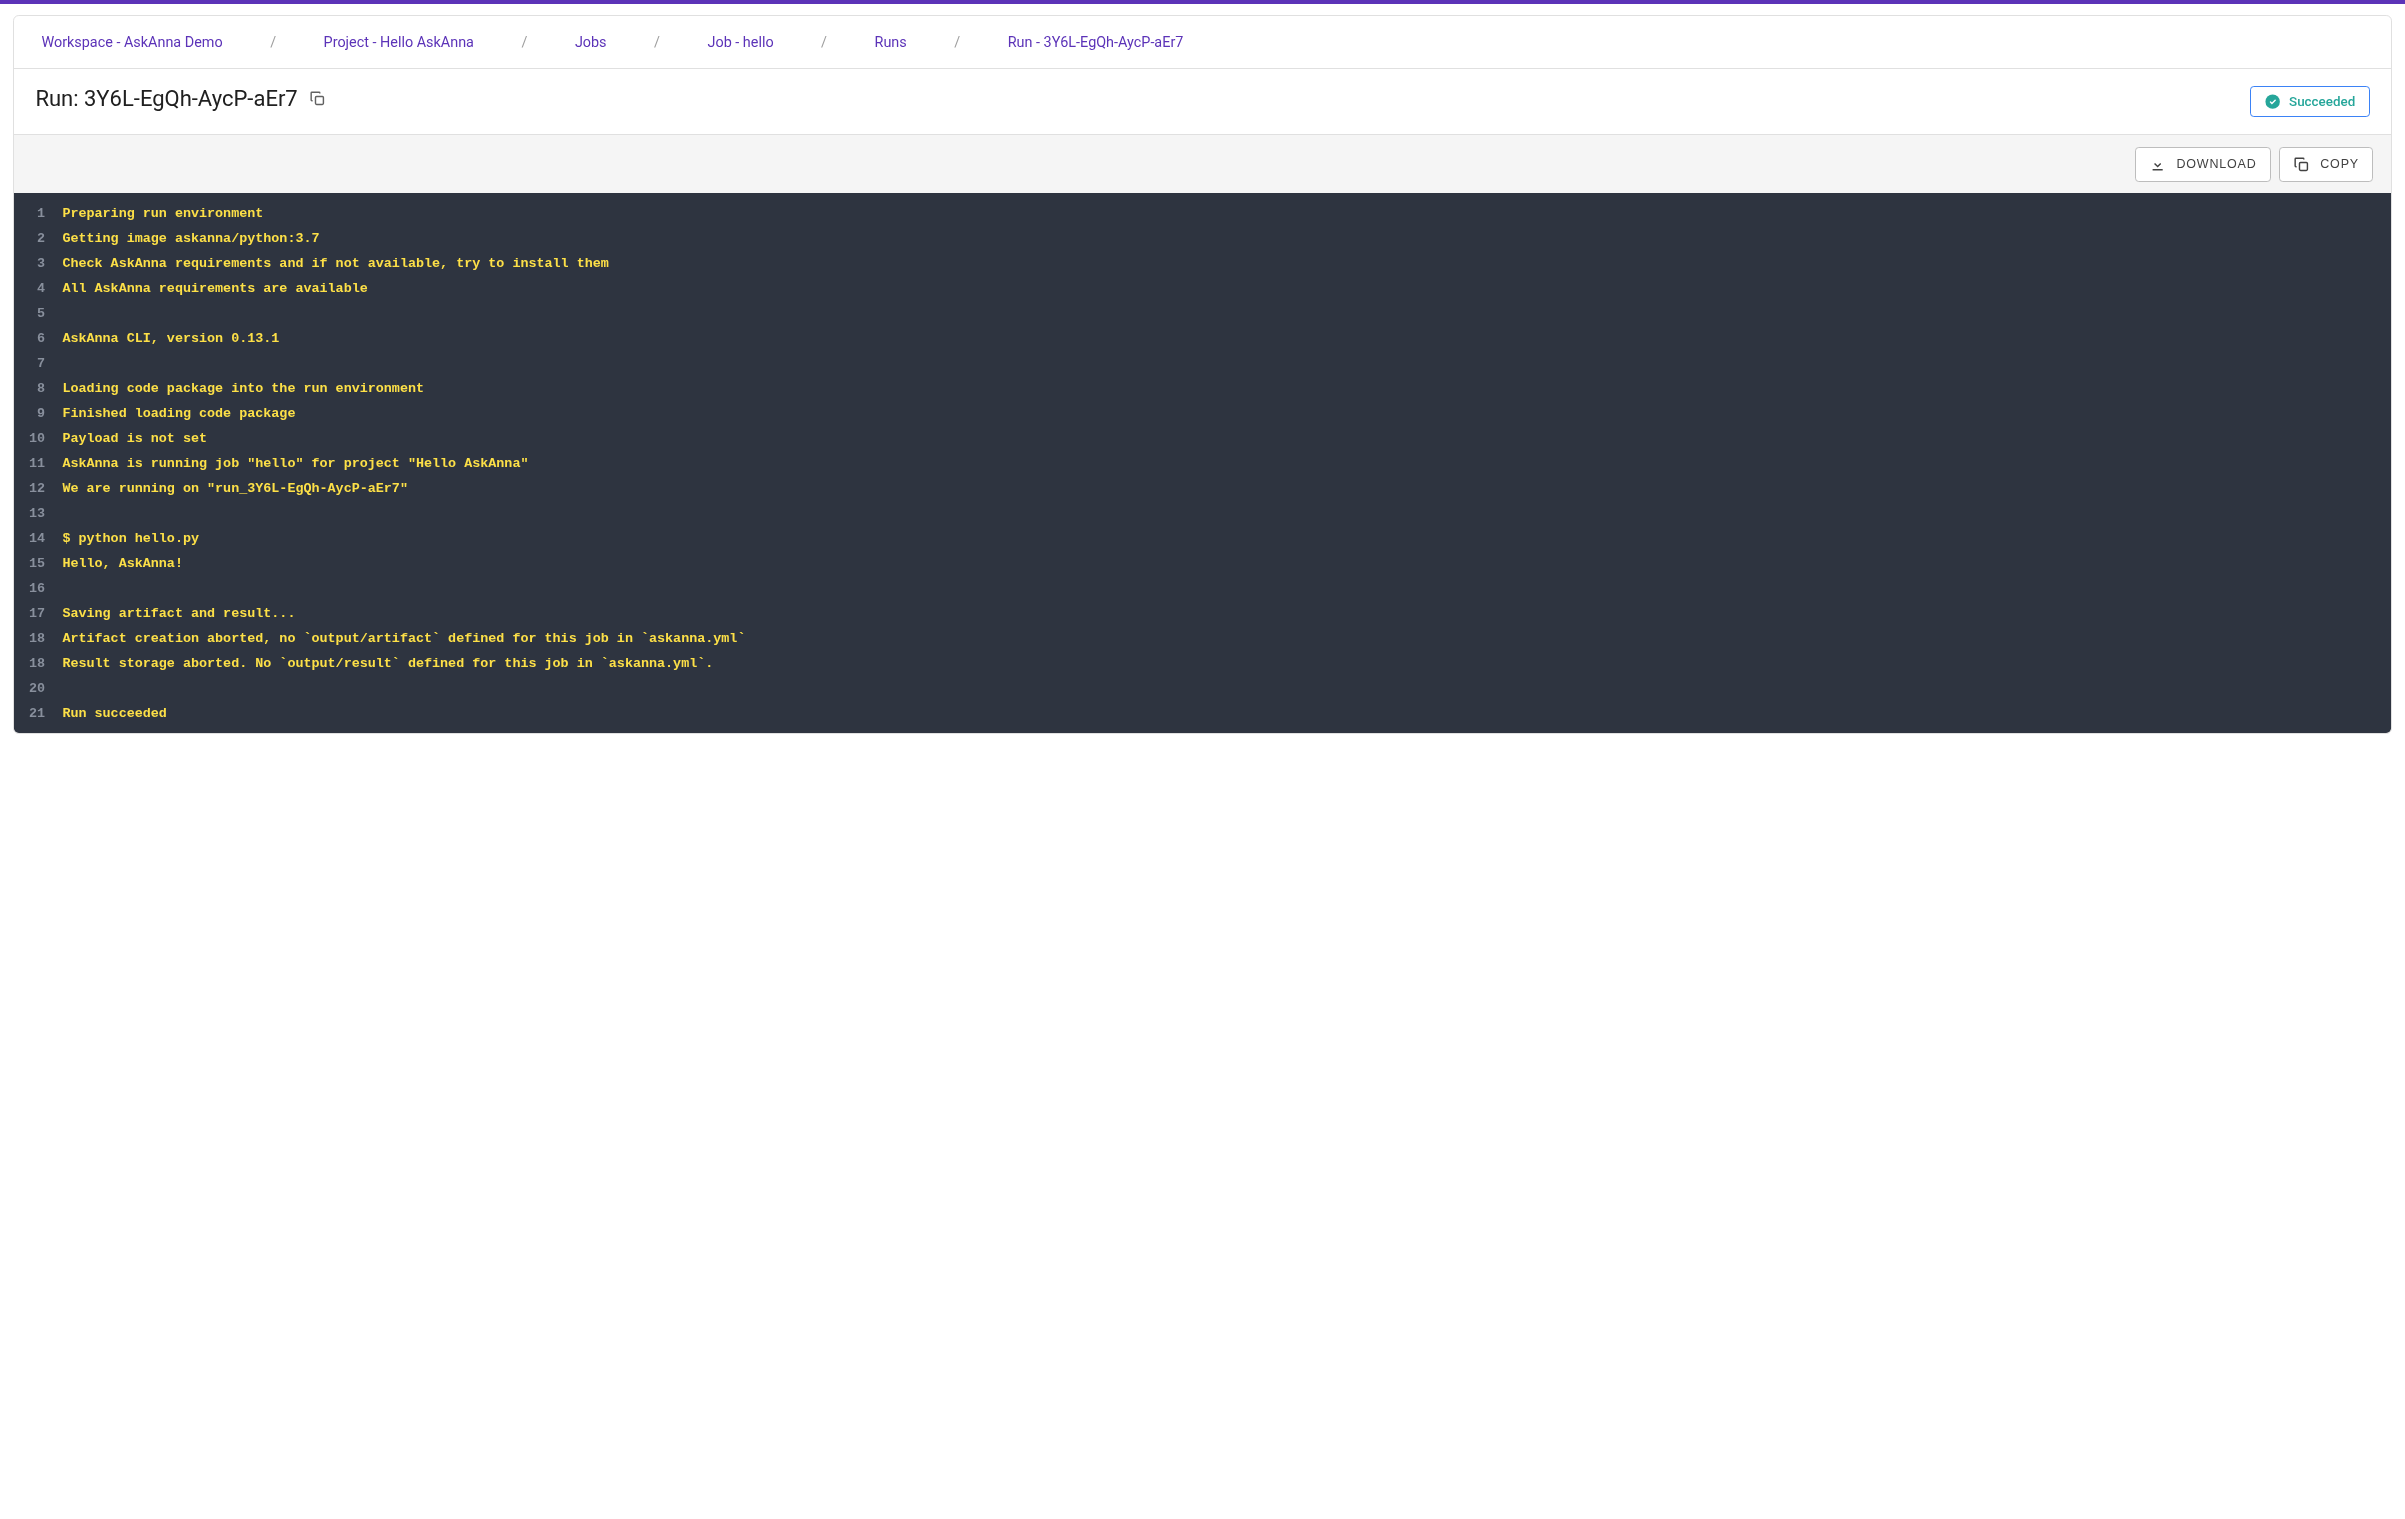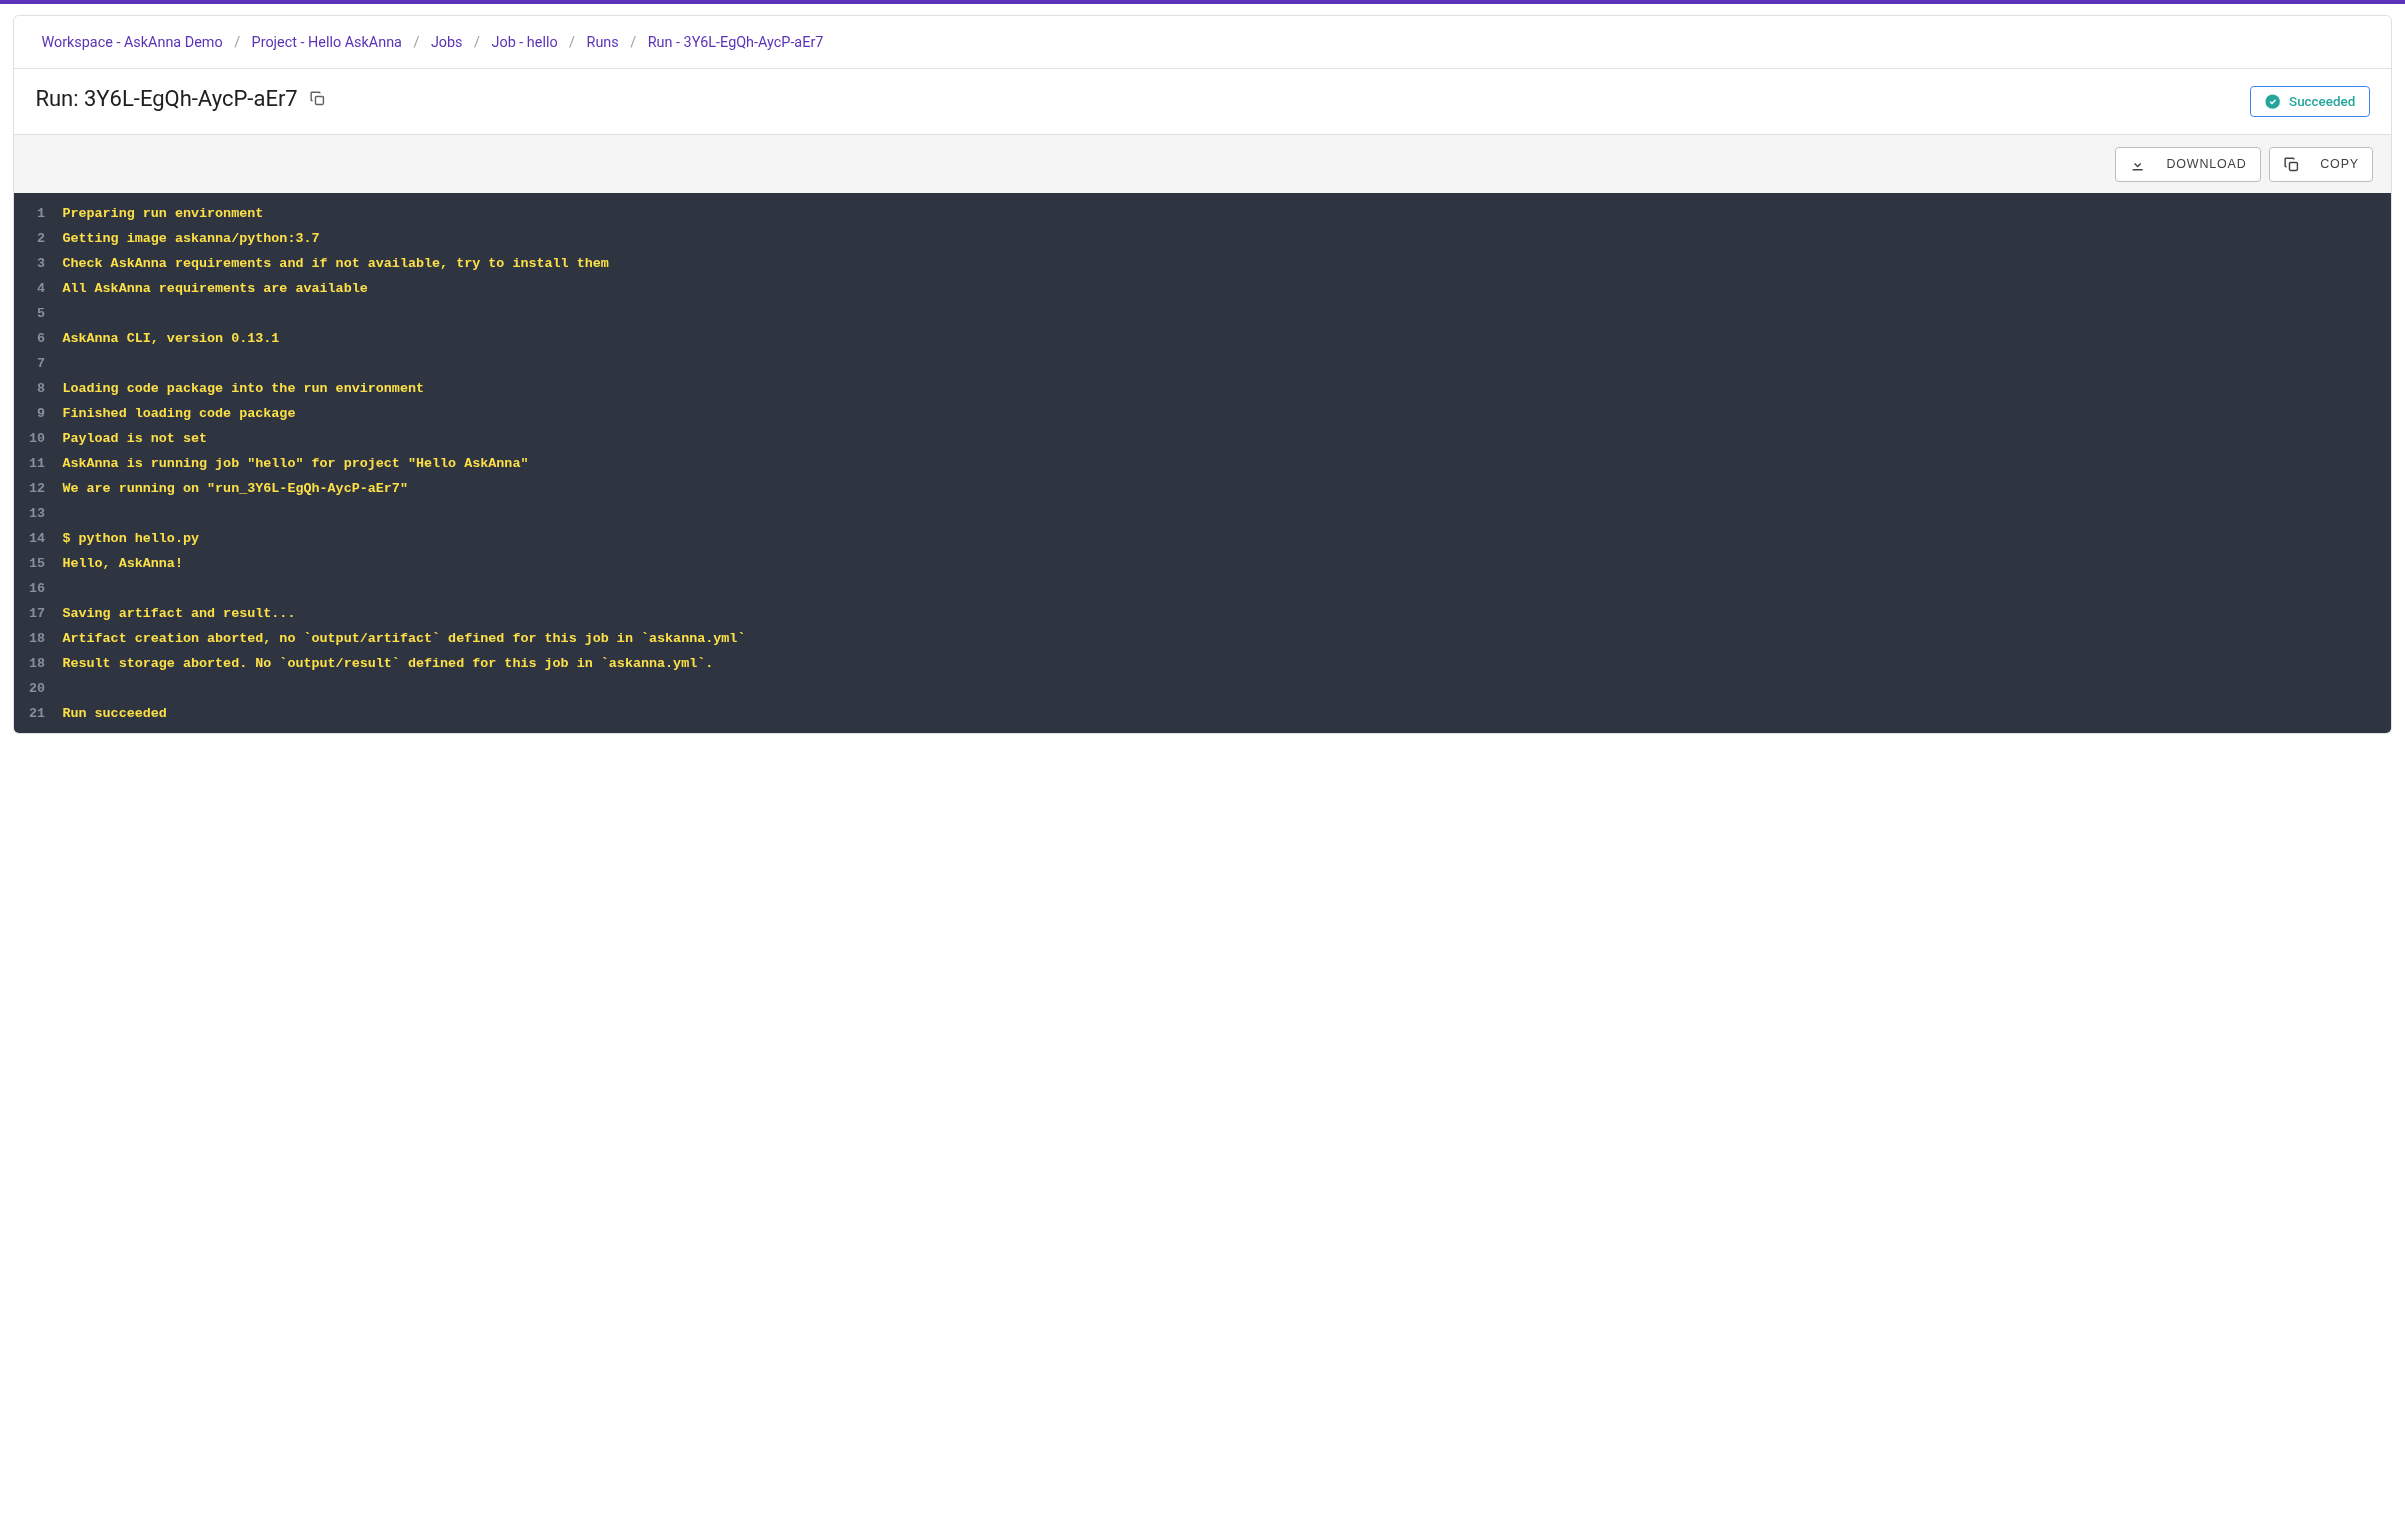--- a/index.html
+++ b/index.html
@@ -18,20 +18,21 @@
   border-radius: 5.8px;
   overflow: hidden;
 }
 .breadcrumb {
   padding: 17.3px 27px;
   display: flex;
   flex-wrap: wrap;
   align-items: center;
   font-size: 14.4px;
   border-bottom: 1px solid #e0e0e0;
+  gap: 36px;
 }
 .breadcrumb a {
   color: #5c33b8;
   text-decoration: none;
   cursor: pointer;
 }
 .breadcrumb .sep {
   color: #9e9e9e;
   margin: 0 11.5px;
 }
@@ -101,21 +102,21 @@
 .toolbar {
   background: #f5f5f5;
   padding: 11.5px 17.3px;
   display: flex;
   justify-content: flex-end;
   gap: 7.7px;
 }
 .btn-outline {
   display: inline-flex;
   align-items: center;
-  gap: 20px;
+  gap: 10px;
   border: 1px solid #bdbdbd;
   background: #fff;
   color: #424242;
   padding: 7.7px 13.4px;
   border-radius: 3.8px;
   font-size: 12.5px;
   font-weight: 500;
   letter-spacing: 0.8px;
   cursor: pointer;
 }

